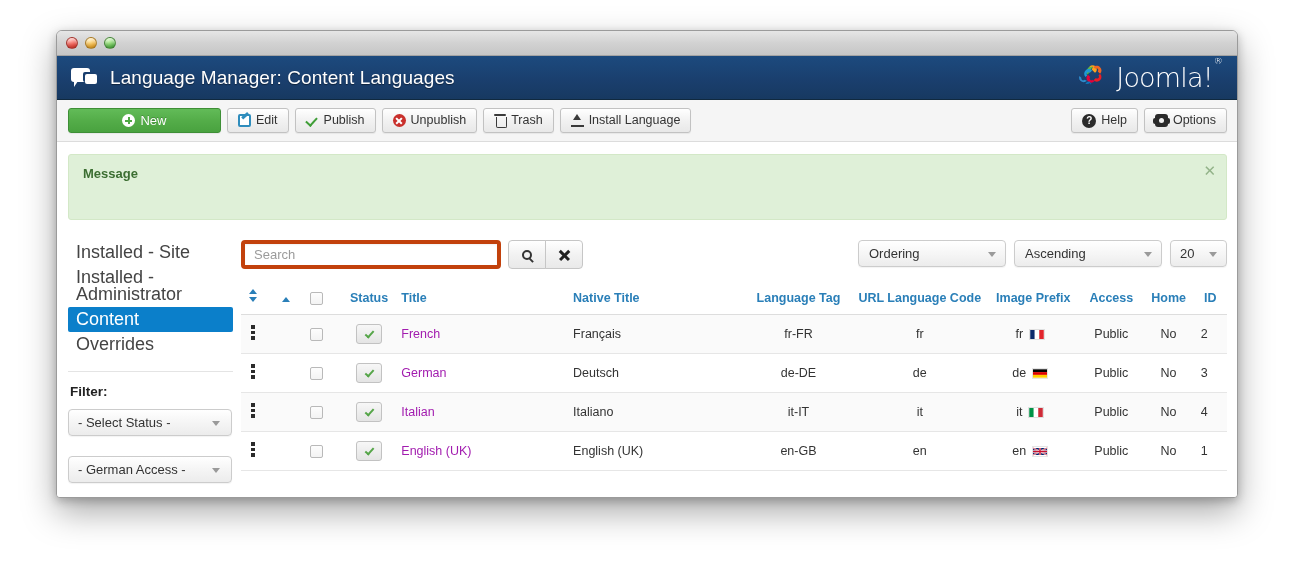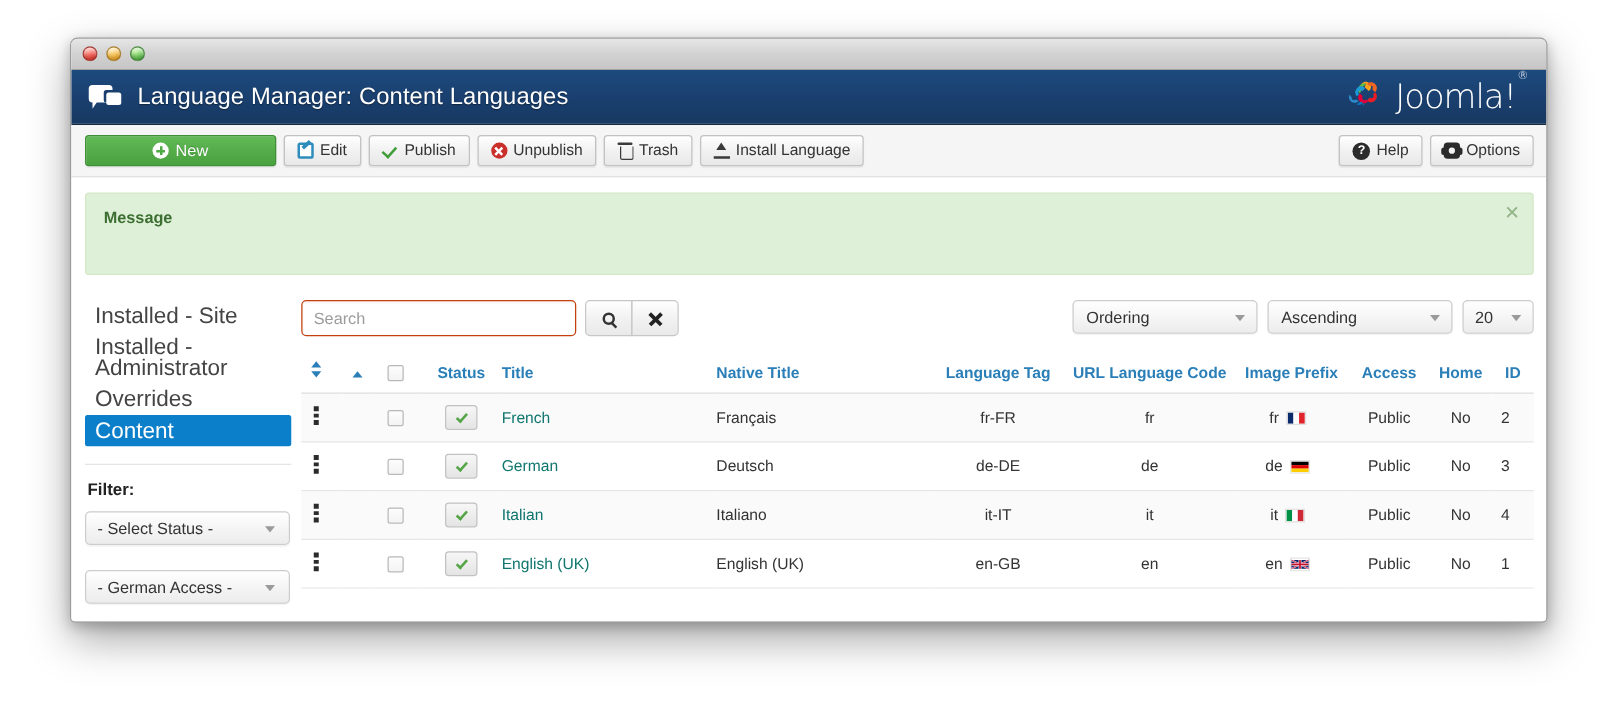--- a/index.html
+++ b/index.html
@@ -252,22 +252,22 @@
   }
 
   
   .main { flex: 1; min-width: 0; }
   .controls {
     display: flex; align-items: flex-start; justify-content: space-between;
     margin-bottom: 14px;
   }
   .search-group { display: flex; align-items: center; }
   .search-input {
-    width: 220px; height: 29px;
-    border: 1px solid #c2410c; border-radius: 4px;
+    width: 260px; height: 29px;
+    border: 4px solid #c2410c; border-radius: 4px;
     padding: 0 9px; font-size: 13px; color: #c2410c;
     background: #fff; outline: none;
     box-shadow: inset 0 1px 2px rgba(0,0,0,.06);
     font-family: "Liberation Sans", sans-serif;
   }
   .search-input::placeholder { color: #9b9b9b; }
   .sbtn {
     width: 38px; height: 29px; margin-left: 7px;
     background: linear-gradient(to bottom,#ffffff 0%,#f2f2f2 50%,#e9e9e9 100%);
     border: 1px solid #c6c6c6;
@@ -322,21 +322,21 @@
   table.lang th.l { text-align: left; }
   table.lang td {
     font-size: 12.5px; color: #333;
     padding: 9px 0; height: 36px;
     border-bottom: 1px solid #e6e6e6;
     text-align: center; vertical-align: middle;
   }
   table.lang td.l { text-align: left; }
   table.lang tbody tr:nth-child(odd) { background: #fafafa; }
   table.lang tbody tr:nth-child(even) { background: #ffffff; }
-  .tlink { color: #0f766e; text-decoration: none; cursor: pointer; }
+  .tlink { color: #a21caf; text-decoration: none; cursor: pointer; }
 
   .col-handle  { width: 32px; }
   .col-ord     { width: 22px; }
   .col-cb      { width: 38px; }
   .col-status  { width: 62px; }
   .col-title   { width: 165px; }
   .col-native  { width: 165px; }
   .col-tag     { width: 103px; }
   .col-url     { width: 130px; }
   .col-img     { width: 88px; }
@@ -479,22 +479,22 @@
           <div class="mtitle">Message</div>
           <span class="msg-close">✕</span>
         </div>
       </div>
 
       <div class="split">
 
         <div class="sidebar">
           <div class="nav-item">Installed - Site</div>
           <div class="nav-item" style="max-width:128px;">Installed - Administrator</div>
+          <div class="nav-item active">Content</div>
           <div class="nav-item">Overrides</div>
-          <div class="nav-item active">Content</div>
           <div class="nav-sep"></div>
           <div class="filter-title">Filter:</div>
           <div class="select">
             <span>- Select Status -</span>
             <span class="caret"></span>
           </div>
           <div class="select">
             <span>- German Access -</span>
             <span class="caret"></span>
           </div>

